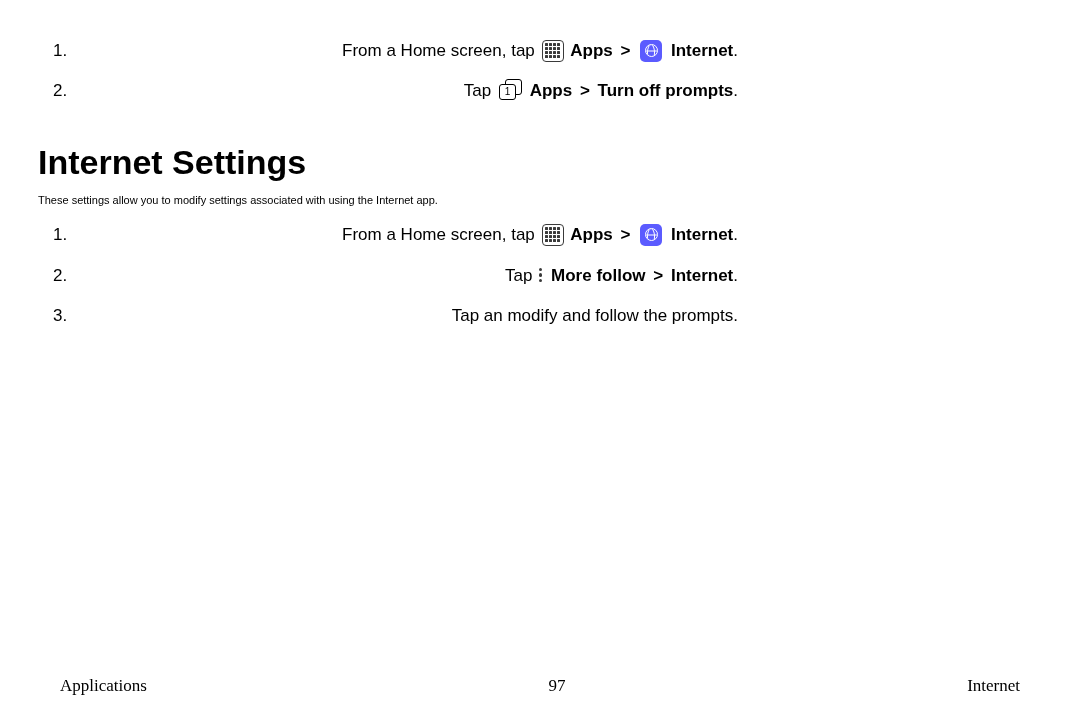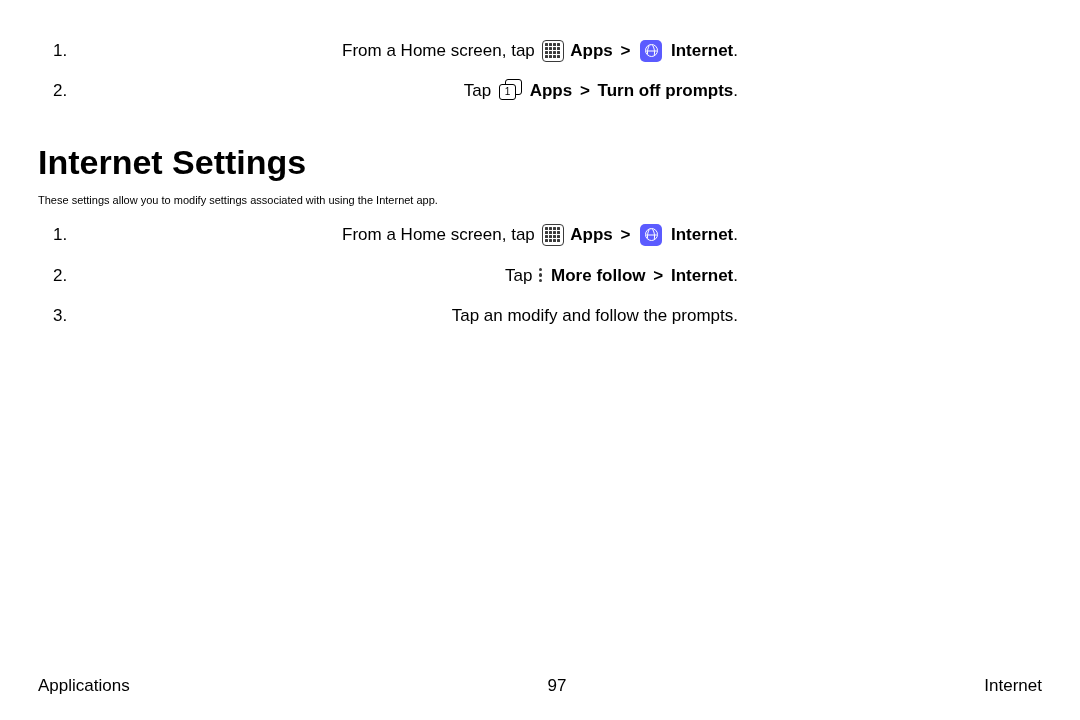--- a/index.html
+++ b/index.html
@@ -39,22 +39,23 @@
     font-size: 11px;
     line-height: 1.5;
     margin-bottom: 10px;
   }
   .footer {
     position: absolute;
     left: 0; right: 0; bottom: 24px;
     display: flex;
     justify-content: space-between;
     align-items: center;
-    padding: 0 38px;
+    padding: 0 60px;
     font-size: 17px;
+    font-family: Liberation Serif, serif;
   }
   .icon-box {
     display: inline-flex;
     vertical-align: middle;
     align-items: center;
     justify-content: center;
     width: 22px;
     height: 22px;
     border: 1.4px solid #3a3a3a;
     border-radius: 4px;

